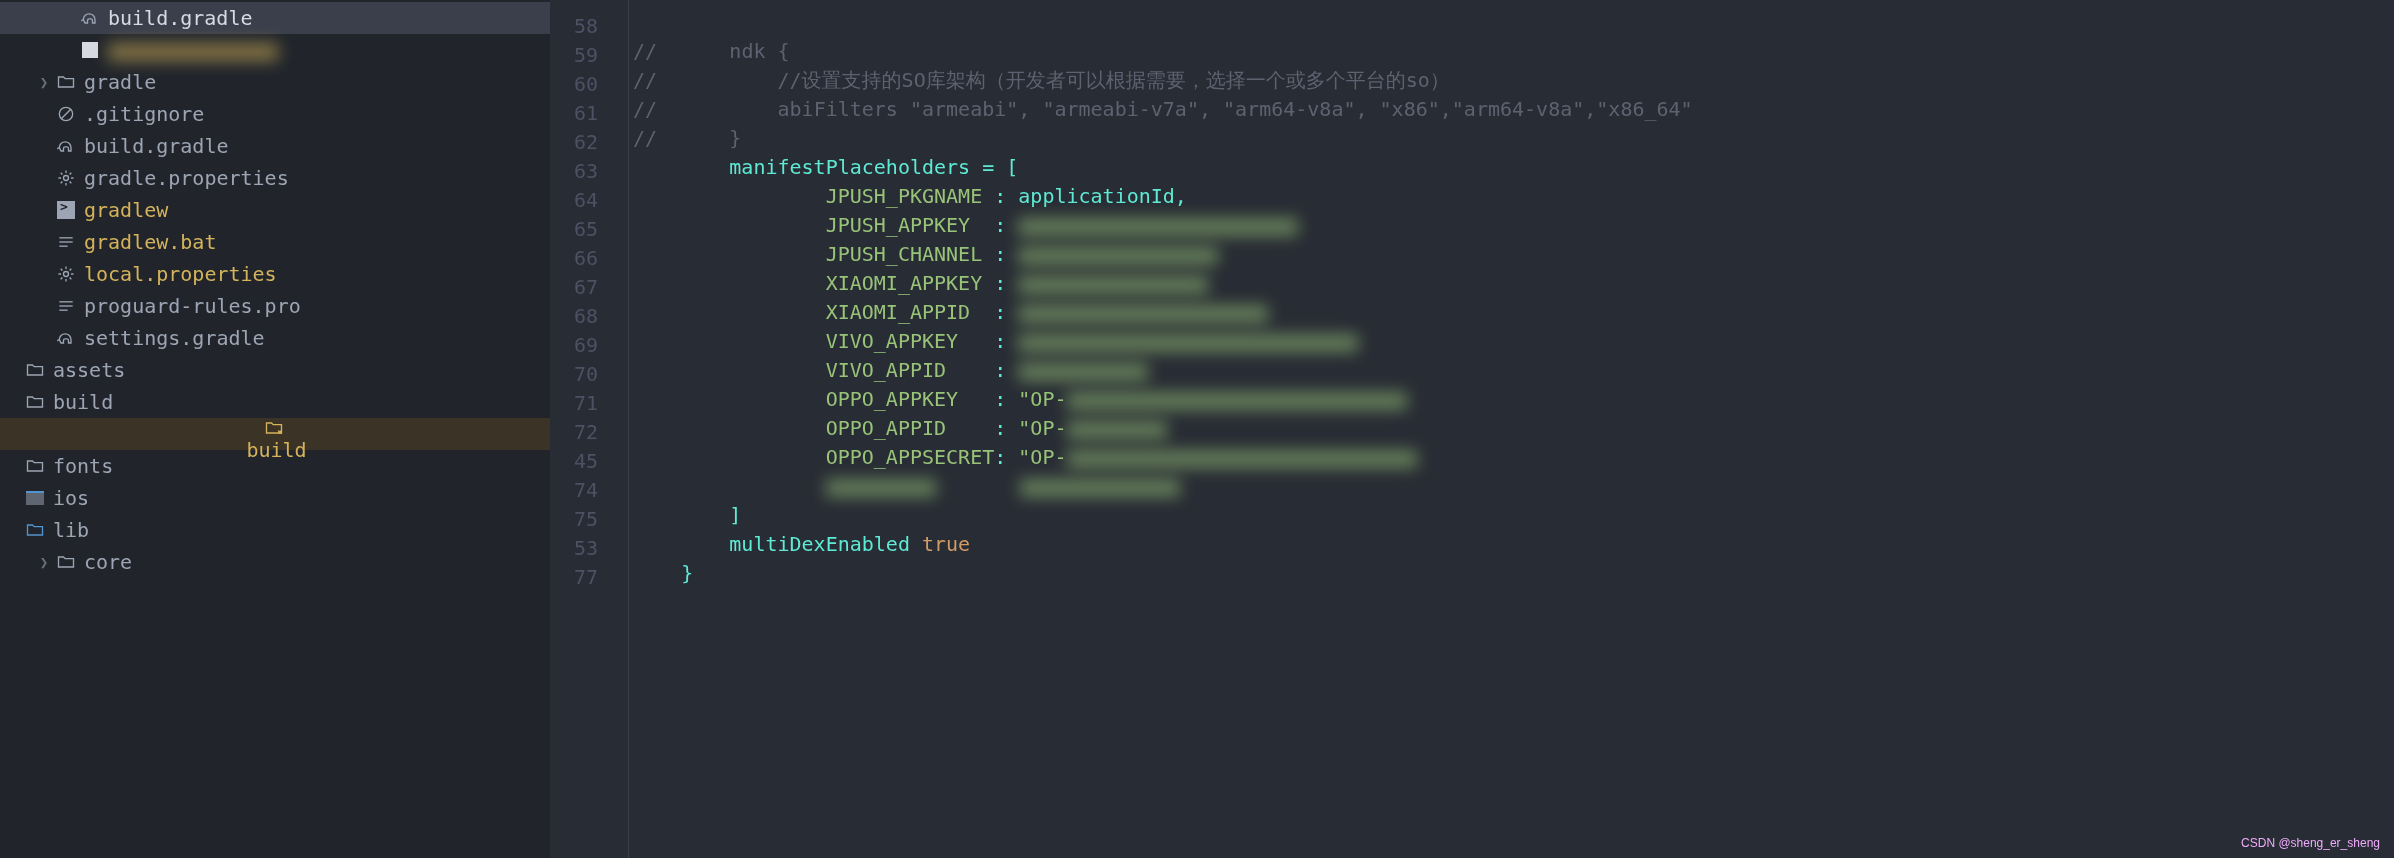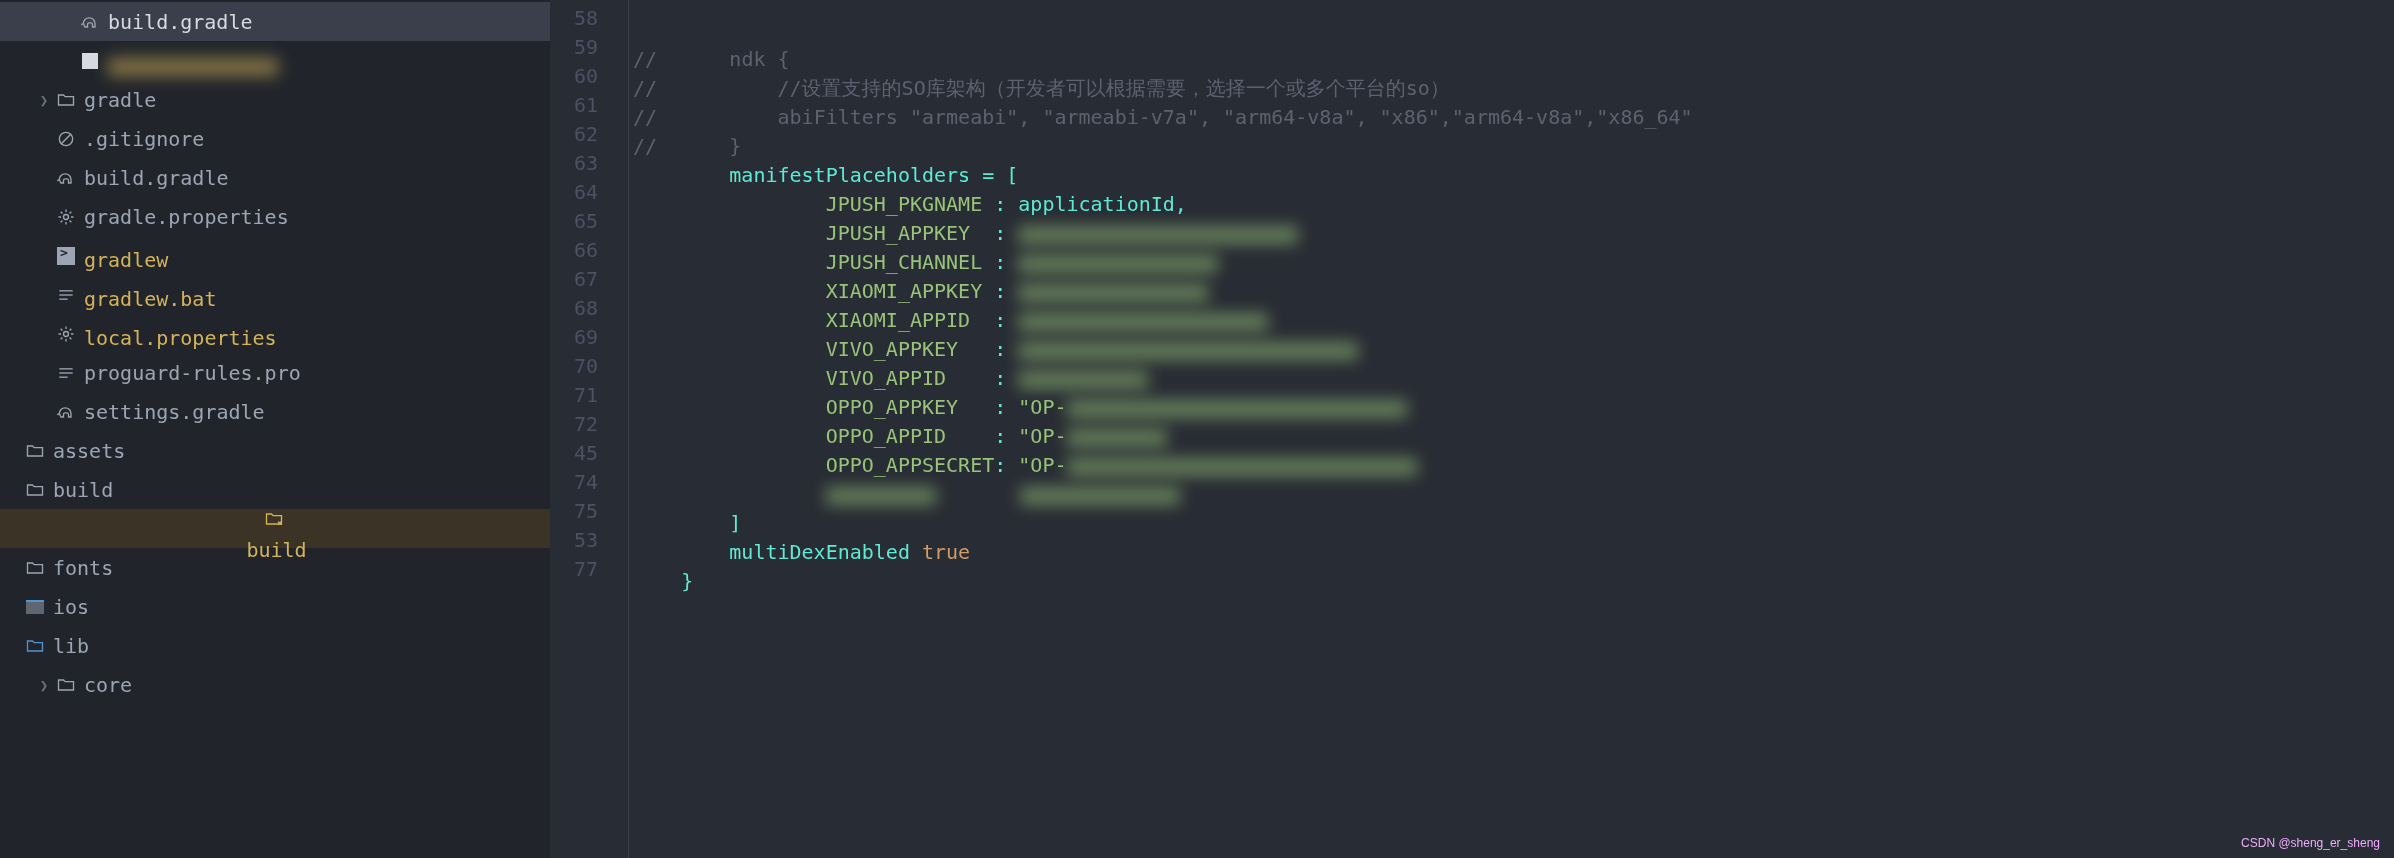--- a/index.html
+++ b/index.html
@@ -15,21 +15,21 @@
 }
 .sidebar {
   width: 550px;
   background: #21252b;
   overflow: hidden;
   padding-top: 2px;
 }
 .tree-item {
   display: flex;
   align-items: center;
-  height: 39px;
+  height: 32px;
   padding-left: 10px;
   cursor: pointer;
   color: #9da5b4;
 }
 .tree-item.selected { background: #3a3f4b; color: #d7dae0; }
 .tree-item.changed { background: #3b3326; flex-direction: column; }
 .tree-item .chevron {
   width: 20px;
   text-align: center;
   color: #6b717d;
@@ -37,47 +37,47 @@
 }
 .tree-item .icon {
   width: 24px;
   text-align: center;
   margin-right: 6px;
   display: inline-flex;
   align-items: center;
   justify-content: center;
 }
 .tree-item .label { white-space: nowrap; }
-.yellow { color: #d4b35a; margin-top: 9px; }
+.yellow { color: #d4b35a; }
 .indent0 { padding-left: 3px; }
 .indent1 { padding-left: 34px; }
 .indent2 { padding-left: 58px; }
 
 .editor {
   flex: 1;
   display: flex;
   background: #282c34;
   position: relative;
 }
 .gutter {
   width: 68px;
   text-align: right;
   color: #4b5263;
-  padding-top: 4px;
+  padding-top: 12px;
   user-select: none;
 }
 .gutter div { height: 29px; line-height: 29px; padding-right: 20px; }
 .vline {
   width: 1px;
   background: #3b4048;
   margin-left: 10px;
 }
 .code {
   flex: 1;
-  padding-top: 16px;
+  padding-top: 8px;
   padding-left: 4px;
   white-space: pre;
   color: #abb2bf;
   line-height: 29px;
 }
 .code-line { height: 29px; }
 .kw-green { color: #98c379; }
 .kw-orange { color: #d19a66; }
 .kw-comment { color: #5c6370; }
 .kw-punct { color: #5eead4; }

